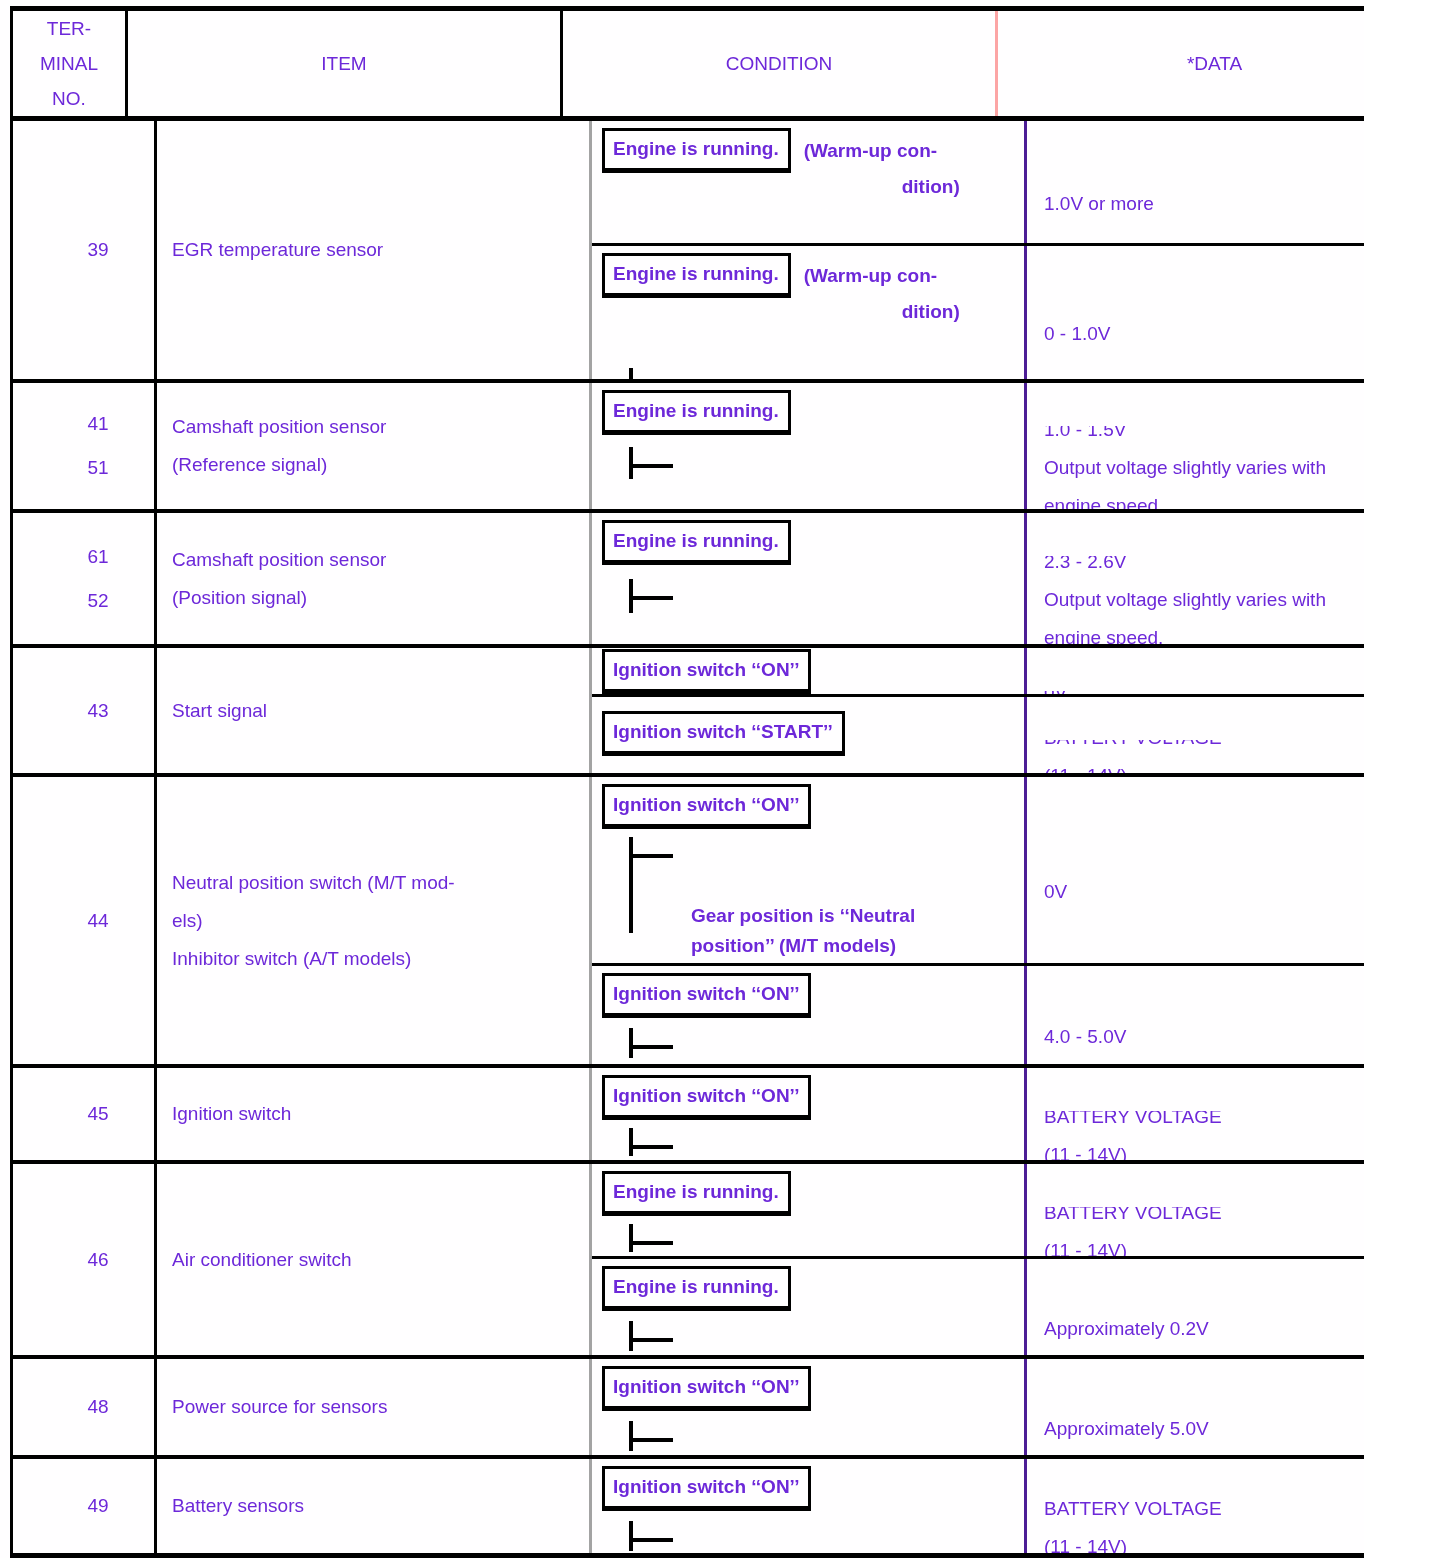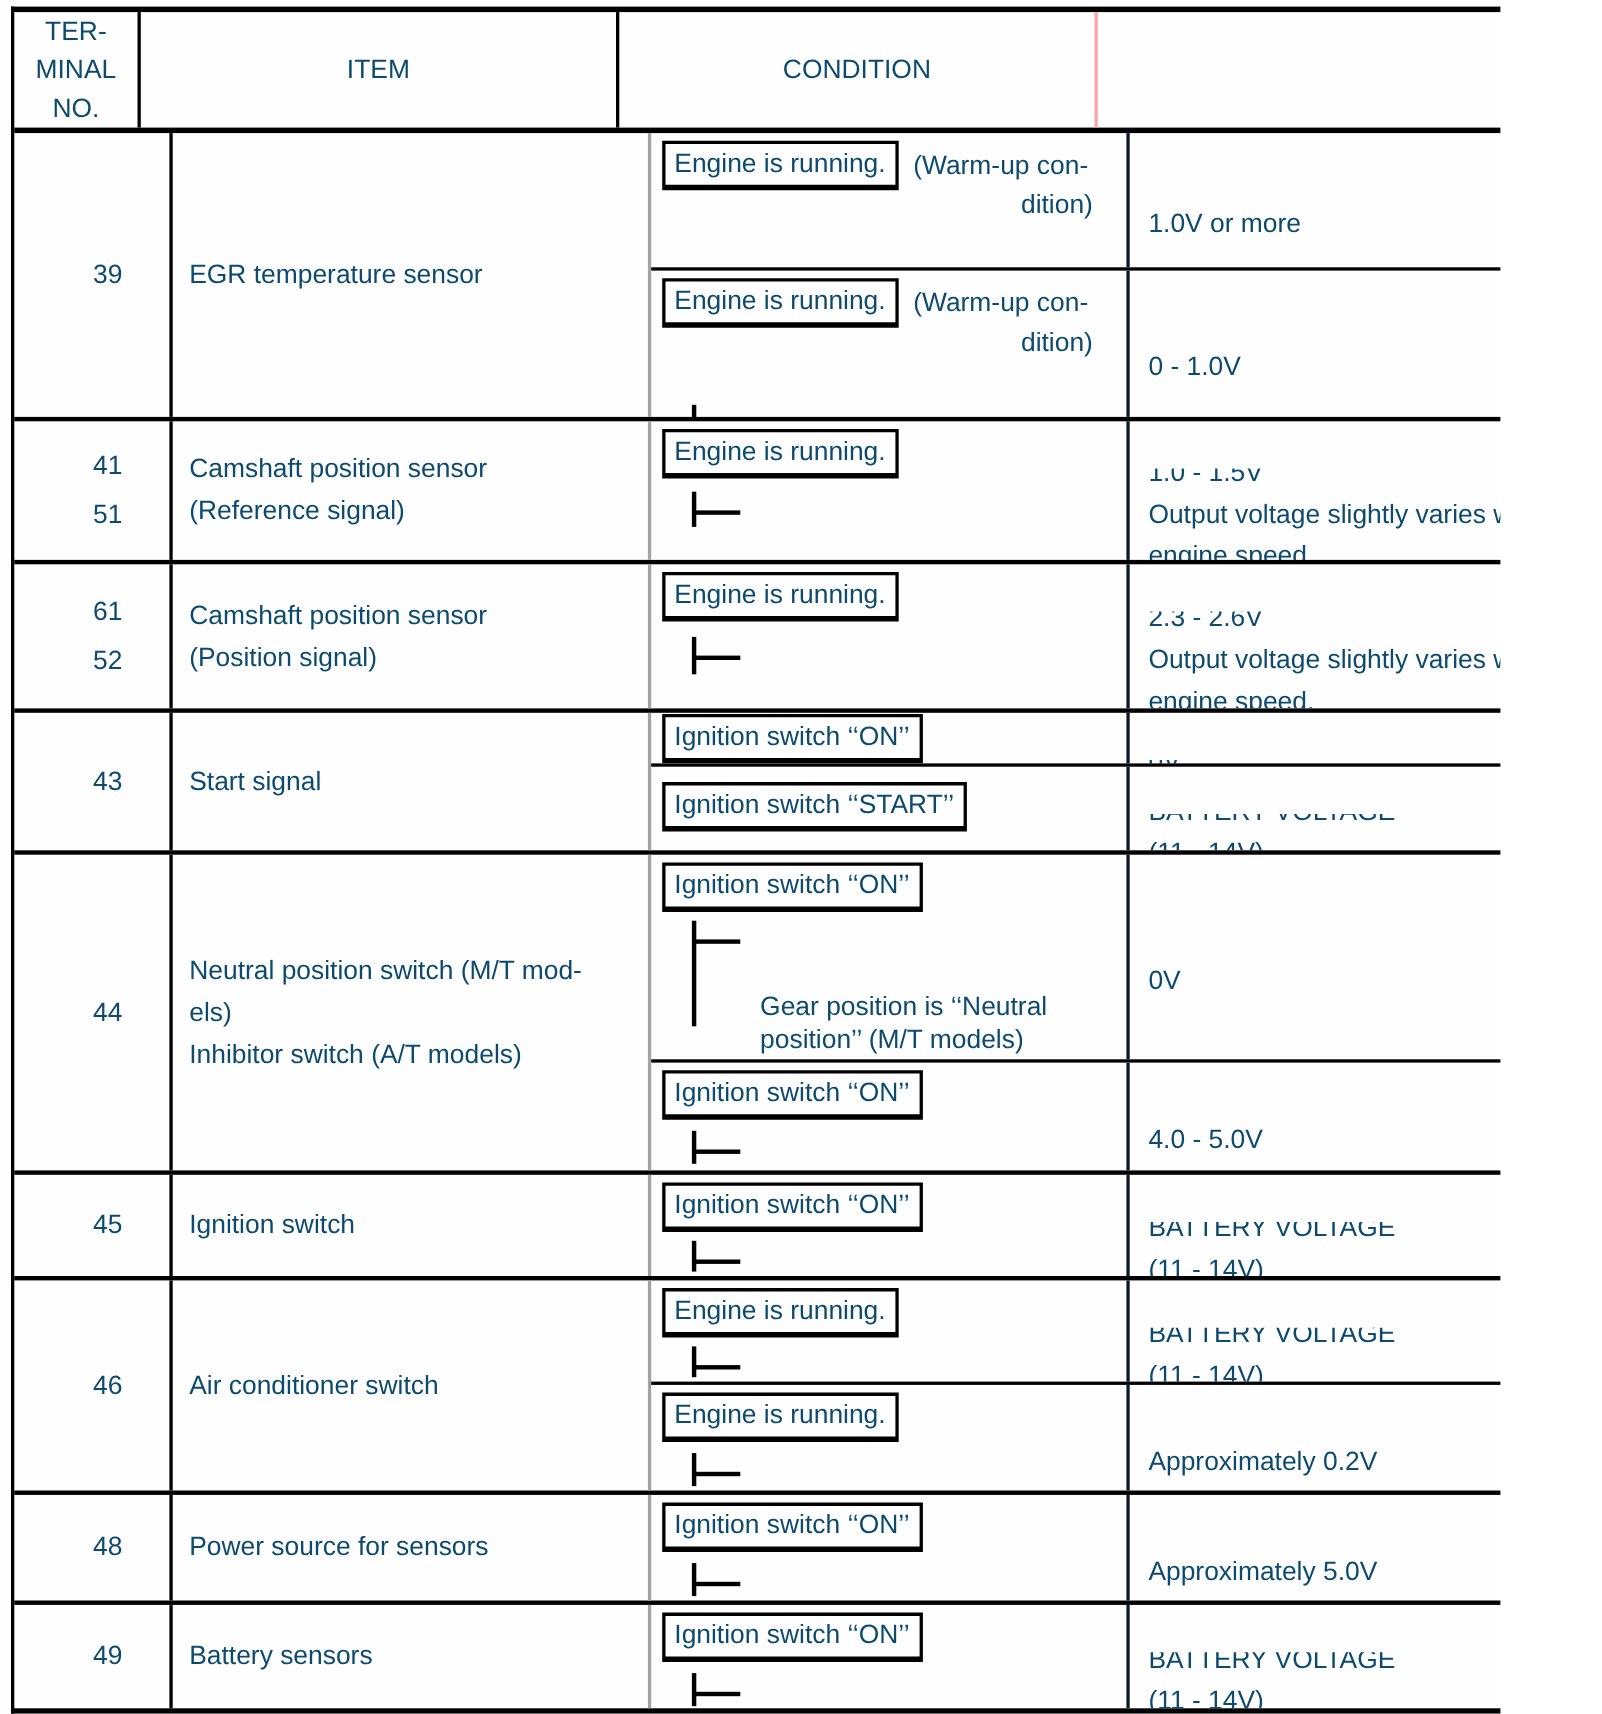--- a/index.html
+++ b/index.html
@@ -1,19 +1,19 @@
 <!DOCTYPE html>
 <html><head>
 <meta charset="utf-8">
 <style>
   html,body{margin:0;padding:0;background:#fff;}
   .page{
     position:relative;width:1364px;height:1558px;background:#fffeff;
     font-family:"Liberation Sans","DejaVu Sans",sans-serif;
-    color:#0c4a6e;font-size:24px;overflow:hidden;
+    color:#6d28d9;font-size:19px;overflow:hidden;
   }
   .doc-table{
     position:absolute;left:10px;top:6px;width:1418px;
     border-top:5px solid #000;border-left:3px solid #000;border-bottom:6px solid #000;
     background:#fffeff;
   }
   .thead{display:flex;height:105px;border-bottom:5px solid #000;}
   .cell{box-sizing:border-box;overflow:hidden;}
   .c-term{width:115px;border-right:3px solid #000;display:flex;align-items:center;justify-content:center;
     text-align:center;white-space:pre-line;line-height:44px;margin-left:29px;}
@@ -22,21 +22,21 @@
   .h-cell{display:flex;align-items:center;justify-content:center;text-align:center;}
   .h-term{width:115px;border-right:3px solid #000;white-space:pre-line;line-height:35px;}
   .h-item{width:435px;border-right:3px solid #000;}
   .h-cond{width:435px;border-right:3px solid #fca5a5;}
   .h-data{flex:1;}
   .trow{display:flex;border-bottom:4px solid #000;}
   .trow.last{border-bottom:none;}
   .subcol{flex:1;display:flex;flex-direction:column;}
   .subrow{display:flex;}
   .subrow + .subrow{border-top:3px solid #000;}
-  .c-cond{width:435px;border-right:3px solid #0f172a;padding:7px 15px 0 10px;position:relative;}
+  .c-cond{width:435px;border-right:3px solid #4c1d95;padding:7px 15px 0 10px;position:relative;font-weight:bold;}
   .c-data{flex:1;display:flex;flex-direction:column;justify-content:center;
     padding-left:17px;white-space:pre-line;line-height:38px;margin-top:43px;}
   .cond-head{display:flex;align-items:flex-start;}
   .cond-box{border:3px solid #000;border-bottom-width:5px;padding:3px 9px 4px 8px;
     white-space:nowrap;line-height:30px;flex:0 0 auto;}
   .cond-after{margin-left:13px;padding-top:5px;line-height:36px;}
   .after1{display:block;}
   .after2{display:block;padding-left:98px;}
   .tree{position:relative;margin-left:27px;}
   .vline{position:absolute;left:0;top:-4px;width:4px;background:#000;}
@@ -50,20 +50,21 @@
 
 <div class="page">
   <div class="doc-table">
 
     <div class="thead">
       <div class="cell h-cell h-term">TER-
 MINAL
 NO.</div>
       <div class="cell h-cell h-item">ITEM</div>
       <div class="cell h-cell h-cond">CONDITION</div>
+      <div class="cell h-cell h-data">*DATA</div>
     </div>
 
     <div class="trow">
       <div class="cell c-term">39</div>
       <div class="cell c-item">EGR temperature sensor</div>
       <div class="subcol">
         <div class="subrow" style="height:122px">
           <div class="cell c-cond">
             <div class="cond-head">
               <span class="cond-box">Engine is running.</span>

